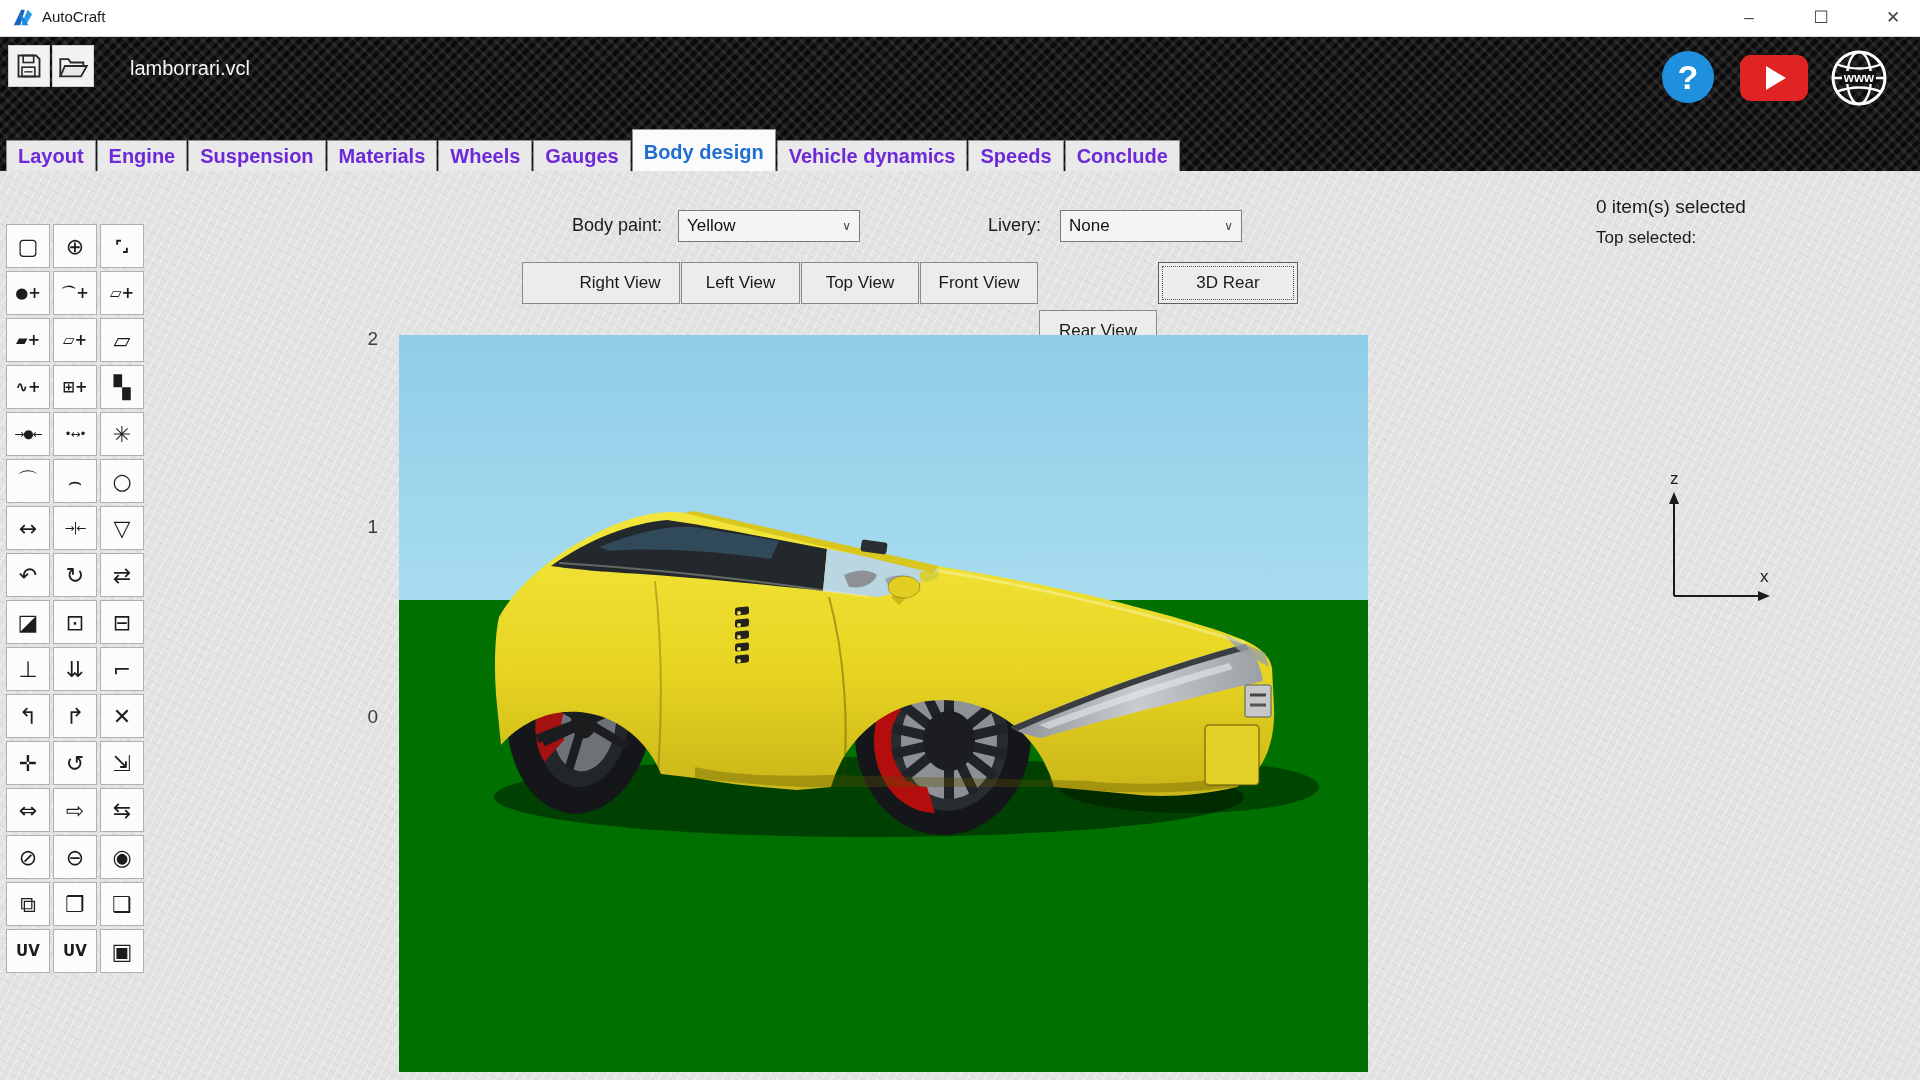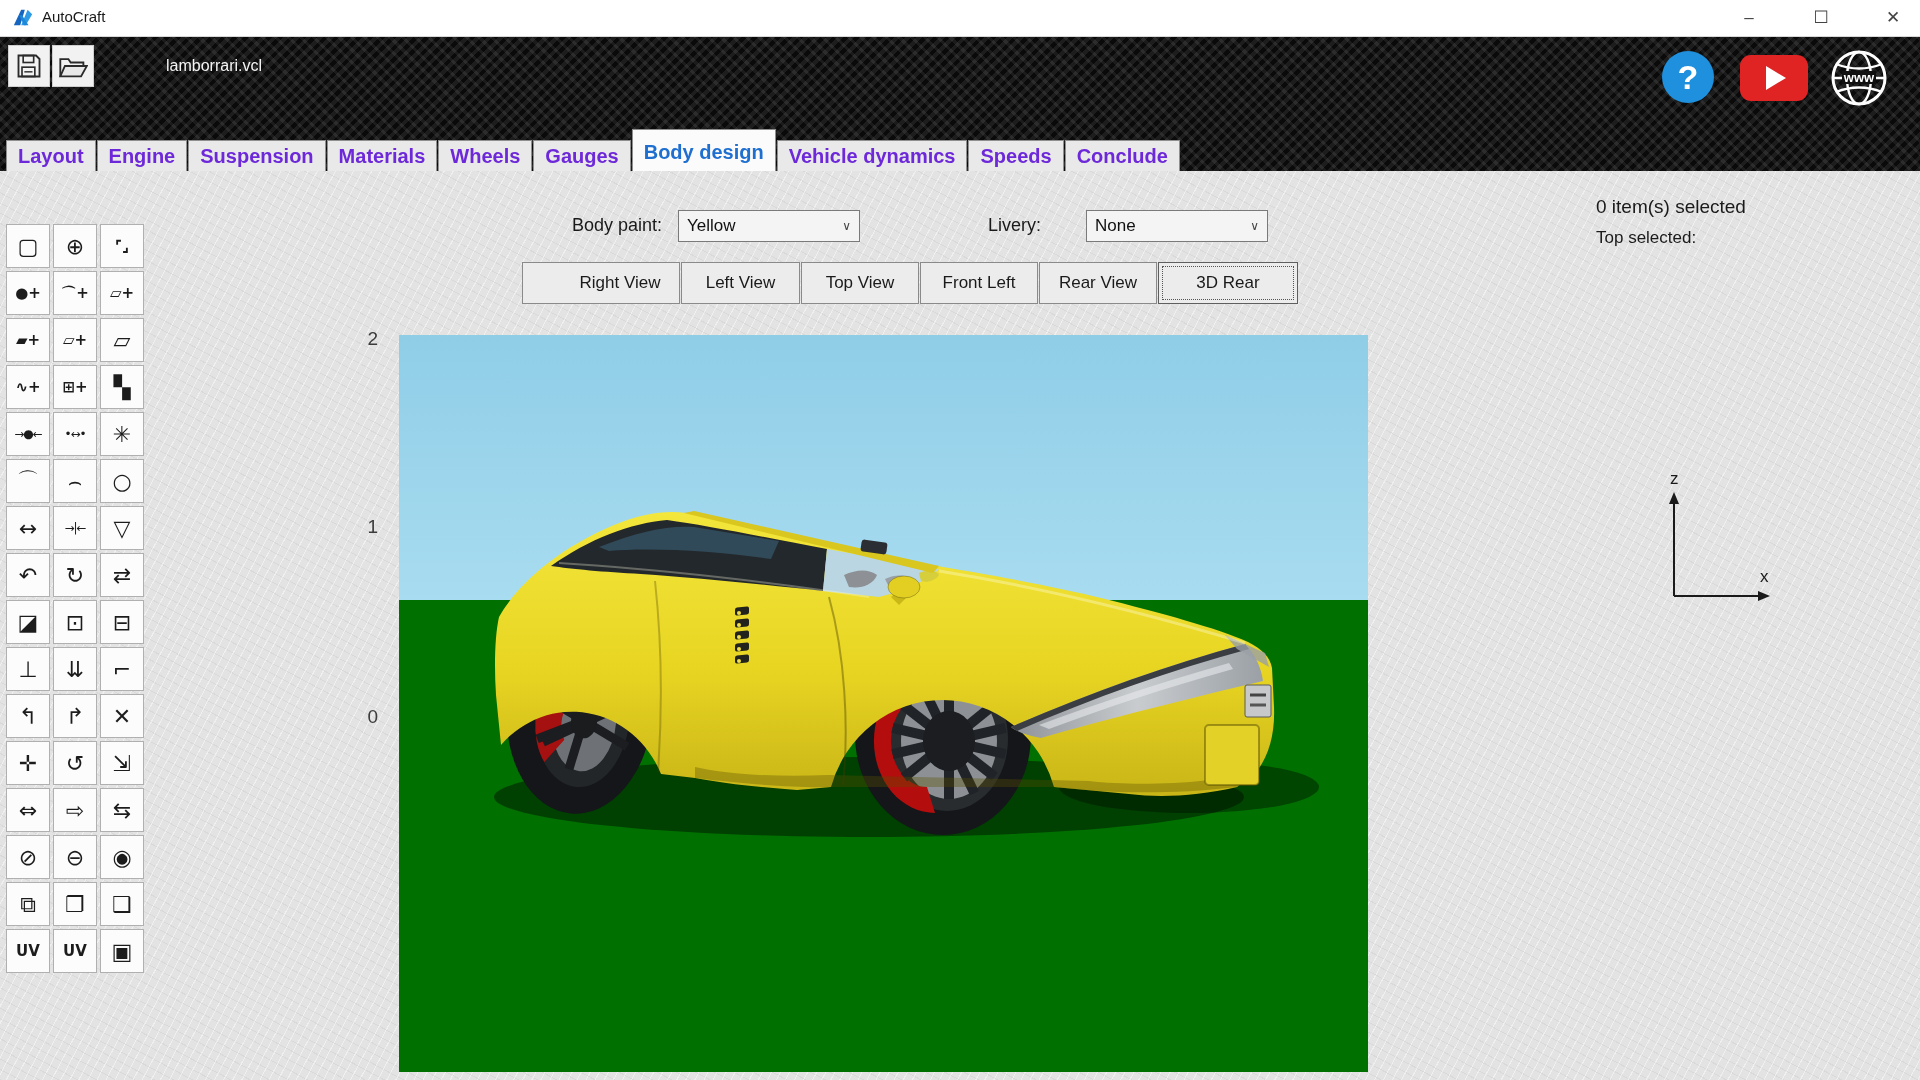--- a/index.html
+++ b/index.html
@@ -16,21 +16,21 @@
   #app-title{left:42px;top:8px;font-size:15px;color:#1a1a1a;}
   .winctl{top:4px;width:46px;height:28px;text-align:center;font-size:17px;color:#444;line-height:28px;cursor:default;}
   
   #header{left:0;top:37px;width:1920px;height:134px;
        background-color:#101010;
        background-image:
          repeating-linear-gradient(45deg, rgba(255,255,255,.07) 0 3px, transparent 3px 9px),
          repeating-linear-gradient(-45deg, #1d1d1d 0 4px, #0a0a0a 4px 8px);}
   .toolbtn{top:8px;width:40px;height:40px;background:#f2f2f2;border:1px solid #cfcfcf;
        display:flex;align-items:center;justify-content:center;}
-  #filename{left:130px;top:20px;font-size:16px;color:#f5f5f5;margin-left:36px;}
+  #filename{left:130px;top:20px;font-size:20px;color:#f5f5f5;}
   #help-btn{left:1662px;top:14px;width:52px;height:52px;border-radius:50%;background:#1E90DD;
        color:#fff;font-size:34px;font-weight:bold;text-align:center;line-height:52px;}
   #yt-btn{left:1740px;top:18px;width:68px;height:46px;border-radius:11px;background:#E02424;
        display:flex;align-items:center;justify-content:center;}
   #yt-tri{width:0;height:0;border-left:20px solid #fff;border-top:12px solid transparent;border-bottom:12px solid transparent;margin-left:4px;}
   #globe-btn{left:1830px;top:12px;width:58px;height:58px;}
   
   #tab-bar{left:6px;bottom:0;display:flex;align-items:flex-end;}
   .tab{height:30px;line-height:30px;padding:0 11px;margin-right:1px;background:#e9e9e9;
        border:1px solid #8f8f8f;border-bottom:none;
@@ -274,31 +274,31 @@
         <span>▣</span>
       </div>
     </div>
 
   <div class="ctl-label abs" style="left:552px;top:215px;width:110px;">Body paint:</div>
   <div class="dropdown abs" style="left:678px;top:210px;width:164px;text-align:right;">
     <span>Yellow</span>
     <span class="chev">∨</span>
   </div>
   <div class="ctl-label abs" style="left:941px;top:215px;width:100px;">Livery:</div>
-  <div class="dropdown abs" style="left:1086px;top:210px;width:164px;">
+  <div class="dropdown abs" style="left:1060px;top:210px;width:164px;">
     <span>None</span>
     <span class="chev">∨</span>
   </div>
 
   <div id="view-row" class="abs">
       <div class="viewbtn" style="width: 118px; padding-left: 38px;">Right View</div>
       <div class="viewbtn" style="width: 117px;">Left View</div>
       <div class="viewbtn" style="width: 116px;">Top View</div>
-      <div class="viewbtn" style="width: 116px;">Front Left</div>
-      <div class="viewbtn" style="width: 116px;">Rear View</div>
+      <div class="viewbtn" style="width: 116px;">Front View</div>
+      <div class="viewbtn" style="width: 116px; margin-top: 48px;">Rear View</div>
       <div class="viewbtn active" style="width: 138px;">3D Rear</div>
     </div>
 
   <div id="ruler">
       <div class="tick abs" style="left: 348px; top: 328px;">2</div>
       <div class="tick abs" style="left: 348px; top: 516px;">1</div>
       <div class="tick abs" style="left: 348px; top: 706px;">0</div>
     </div>
 
   <div id="viewport" class="abs">

